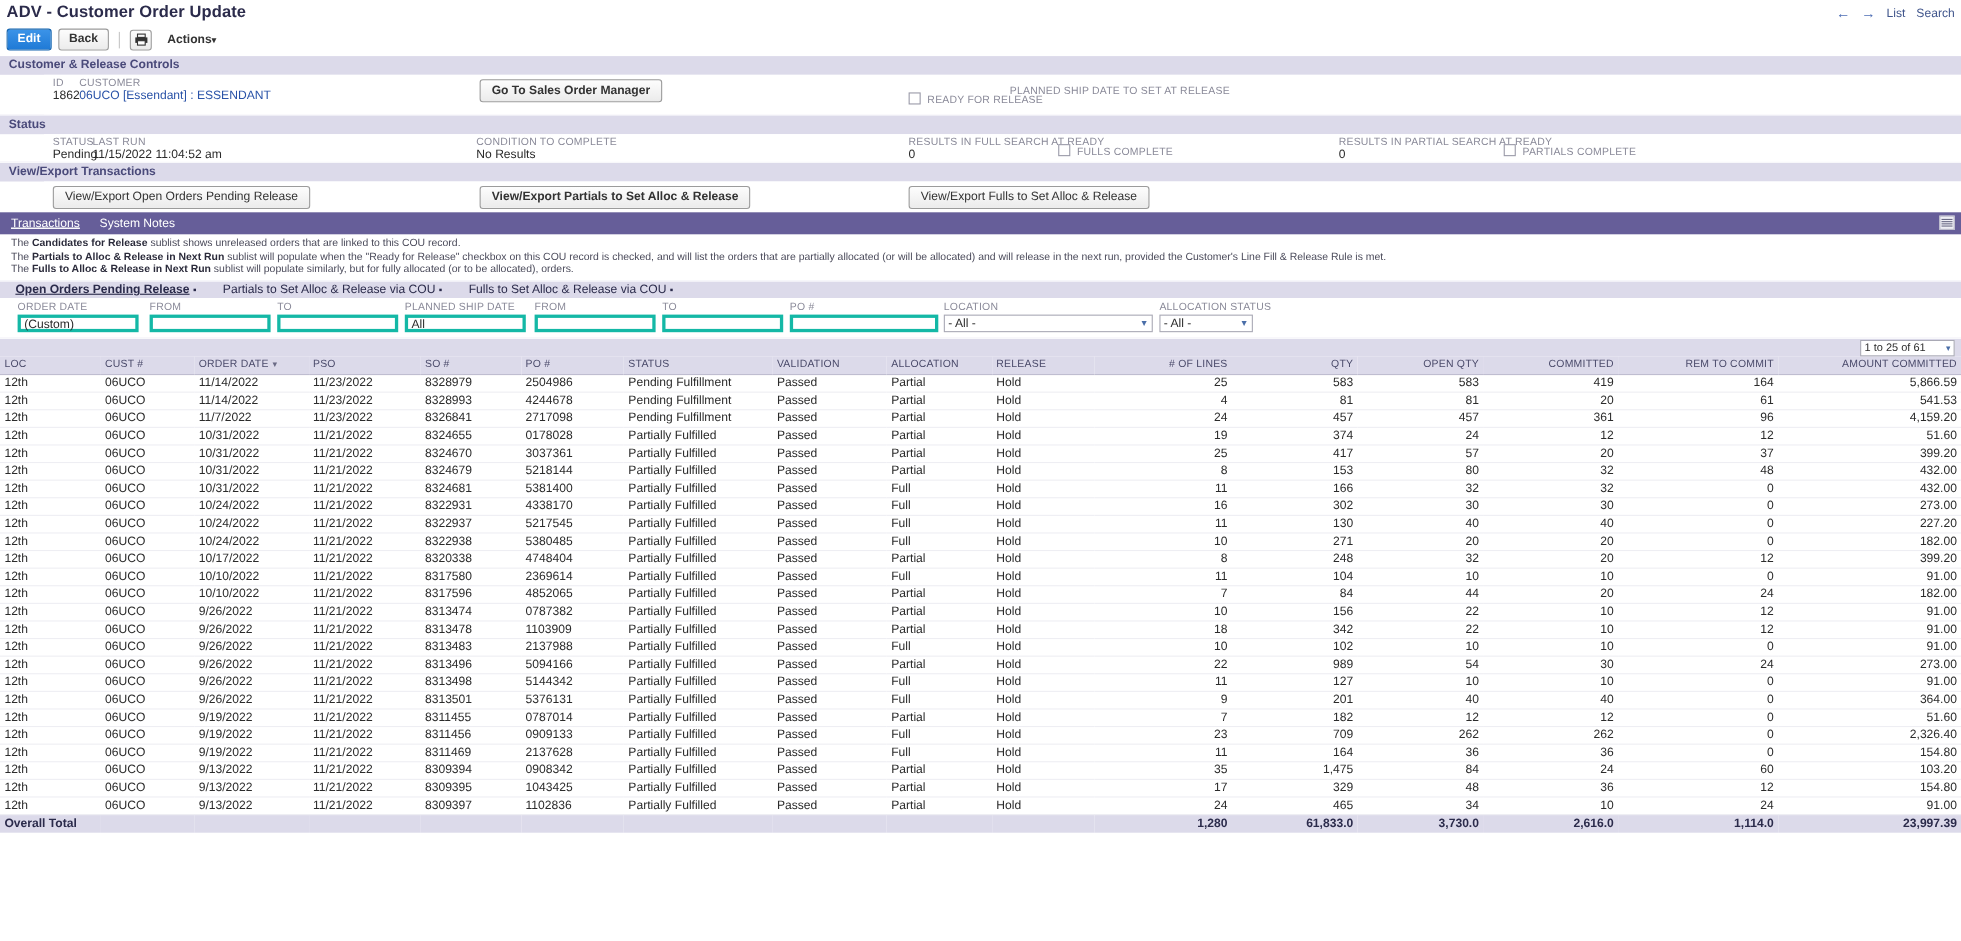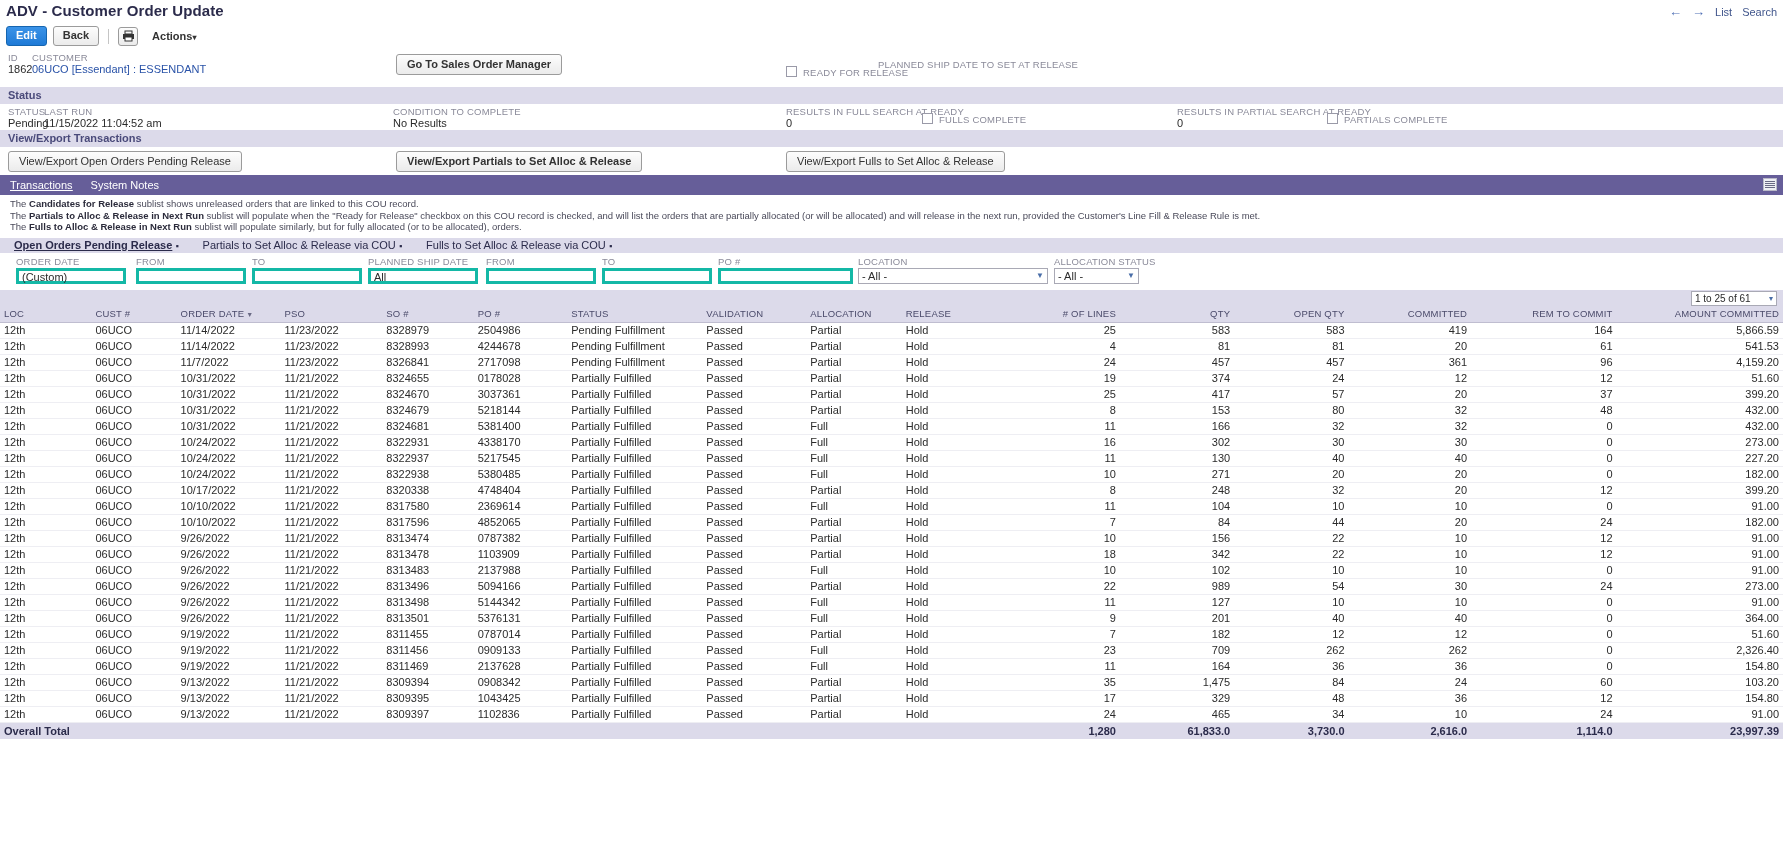--- a/index.html
+++ b/index.html
@@ -75,21 +75,21 @@
 
   
   .sect {
     background: #dcdaea;
     color: #4a4a7a;
     font-weight: bold;
     font-size: 11px;
     padding: 2px 8px 3px 8px;
     border-top: 1px solid #ffffff;
   }
-  .sectbody { position: relative; background:#fff; }
+  .sectbody { position: relative; background:#fff;margin-left:40px; }
 
   .fldlabel {
     font-size: 9.5px;
     color: #8a8a99;
     text-transform: uppercase;
     letter-spacing: .2px;
     white-space: nowrap;
   }
   .fldval { font-size: 11px; color: #2b2b2b; white-space: nowrap; }
   .fldlink { font-size: 11px; color: #2a53a8; }
@@ -247,20 +247,21 @@
     <span class="icon-btn">
       <svg width="13" height="12" viewBox="0 0 13 12">
           <rect x="3" y="1" width="7" height="3" fill="none" stroke="#333" stroke-width="1"></rect>
           <rect x="1" y="4" width="11" height="5" fill="#333"></rect>
           <rect x="3" y="7" width="7" height="4" fill="#fff" stroke="#333" stroke-width="1"></rect>
         </svg>
     </span>
     <span class="actions"><span>Actions</span><span class="caret">▾</span></span>
   </div>
 
+  <div class="sect">Customer &amp; Release Controls</div>
   <div class="sectbody" style="height:36px;">
     <div style="position:absolute; left:8px; top:2px;">
       <div class="fldlabel">ID</div>
       <div class="fldval">1862</div>
     </div>
     <div style="position:absolute; left:32px; top:2px;">
       <div class="fldlabel">CUSTOMER</div>
       <div class="fldlink">06UCO [Essendant] : ESSENDANT</div>
     </div>
     <button class="btn" style="position:absolute; left:396px; top:4px; padding:3px 10px;">Go To Sales Order Manager</button>

